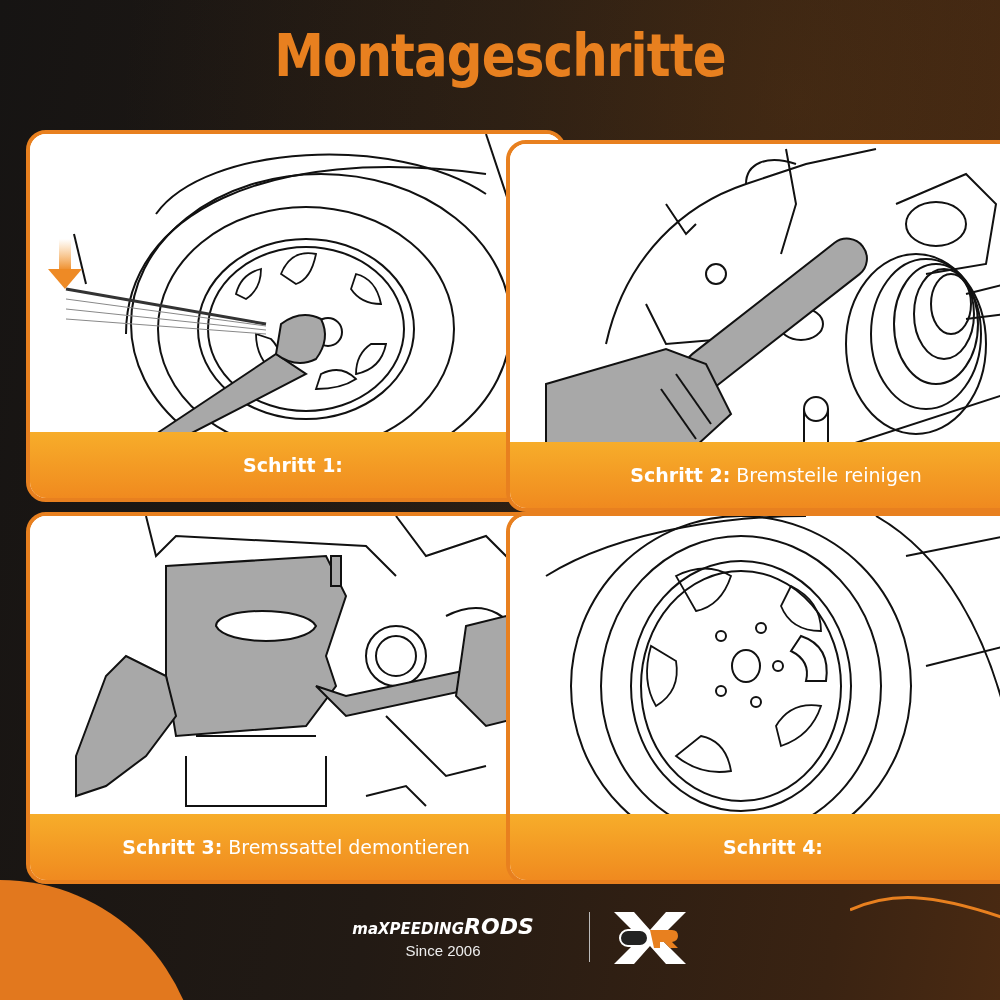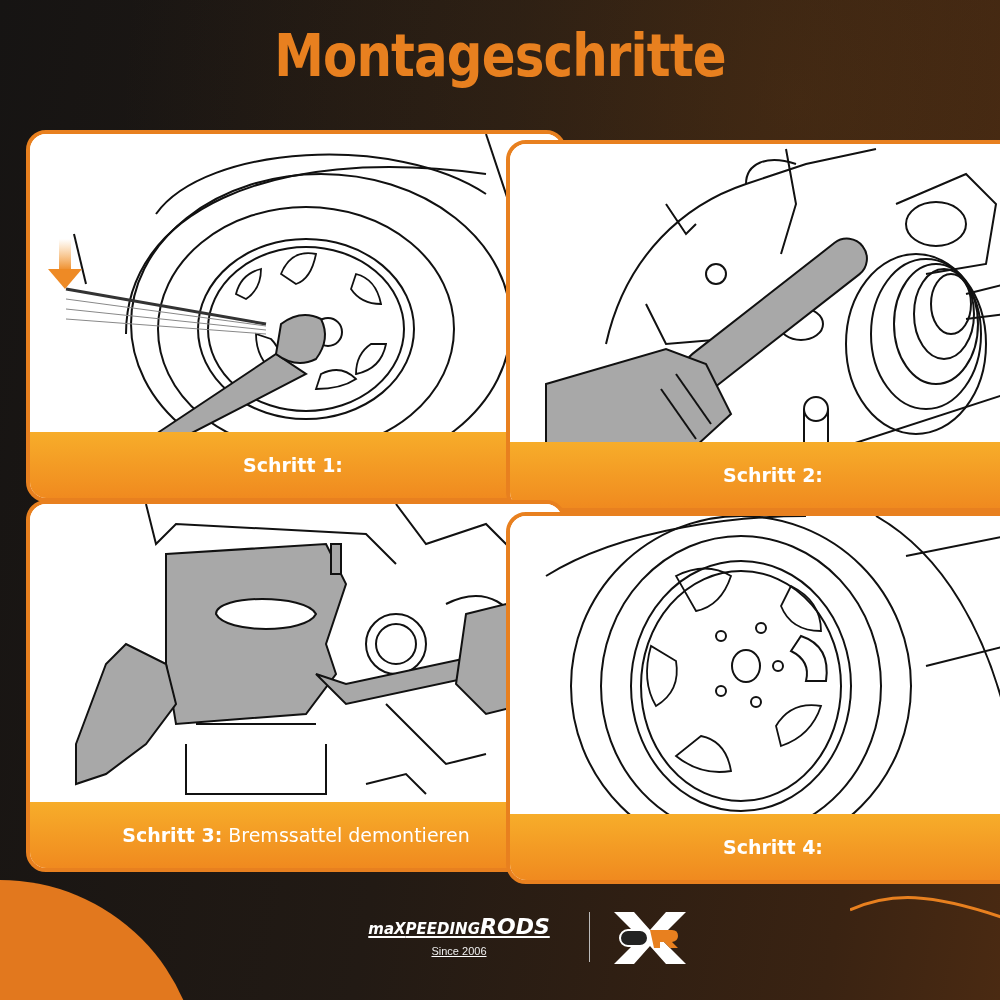--- a/index.html
+++ b/index.html
@@ -27,39 +27,39 @@
   .card .illus svg { width: 100%; height: 100%; display: block; }
   .card .caption {
     position: absolute; left: 0; bottom: 0; width: 100%; height: 66px;
     background: linear-gradient(180deg, #f7ad2a 0%, #f08a1f 100%);
     display: flex; align-items: center; justify-content: center;
     color: #fff; font-size: 19px; white-space: nowrap;
   }
   .caption .step { font-weight: bold; margin-right: 6px; }
   .c1 { left: 26px; top: 130px; }
   .c2 { left: 506px; top: 140px; }
-  .c3 { left: 26px; top: 500px; padding-left: 44px; }
+  .c3 { left: 26px; top: 512px; padding-left: 44px; }
   .c4 { left: 506px; top: 512px; text-decoration: underline; }
   .orange-blob {
     position: absolute; left: -60px; top: 880px; width: 260px; height: 260px;
     background: #e2781e; border-top-right-radius: 200px;
   }
   .orange-wave { position: absolute; left: 850px; top: 890px; width: 160px; height: 40px; }
   .footer {
     position: absolute; top: 912px; left: 0; width: 1000px; height: 60px;
   }
   .brand {
-    position: absolute; left: 334px; top: 2px; width: 250px; text-align: center; color: #fff; text-decoration: underline;
+    position: absolute; left: 318px; top: 2px; width: 250px; text-align: center; color: #fff;
   }
   .brand-name {
     font-family: "DejaVu Sans", sans-serif; font-weight: bold; font-style: italic;
     font-size: 22px; letter-spacing: 0px; line-height: 26px;
   }
   .brand-name .small { font-size: 15px; }
-  .brand-since { font-family: "Liberation Sans", sans-serif; font-size: 11px; line-height: 18px; color: #eee; }
+  .brand-since { font-family: "Liberation Sans", sans-serif; font-size: 15px; line-height: 18px; color: #eee; }
   .divider { position: absolute; left: 589px; top: 0; width: 1px; height: 50px; background: #bbb; }
   .logo-x { position: absolute; left: 610px; top: 0; width: 80px; height: 52px; }
 </style>
 </head>
 <body>
 
 <div class="bg-streak"></div>
 
 <div class="title">Montageschritte</div>
 
@@ -132,20 +132,21 @@
       <path d="M282 265 L282 300"></path>
       <path d="M300 302 L460 250"></path>
       <rect x="120" y="150" width="220" height="40" rx="20" transform="rotate(-38 230 170)" fill="#a8a8a8"></rect>
       <path d="M0 240 L120 205 L160 220 L185 270 L150 302 L0 302 Z" fill="#a8a8a8"></path>
       <path d="M130 230 L165 280"></path>
       <path d="M115 245 L150 295"></path>
     </svg>
   </div>
   <div class="caption">
     <span class="step">Schritt 2:</span>
+    <span>Bremsteile reinigen</span>
   </div>
 </div>
 
 <div class="card c3">
   <div class="illus">
     <svg viewBox="0 0 460 302" xmlns="http://www.w3.org/2000/svg" fill="none" stroke="#111" stroke-width="2">
       <path d="M80 0 L90 40 L110 20 L300 30 L330 60"></path>
       <path d="M330 0 L360 40 L420 20 L460 60"></path>
       <path d="M380 100 C420 80, 450 100, 460 140"></path>
       <path d="M120 240 L120 290 L260 290 L260 240"></path>

